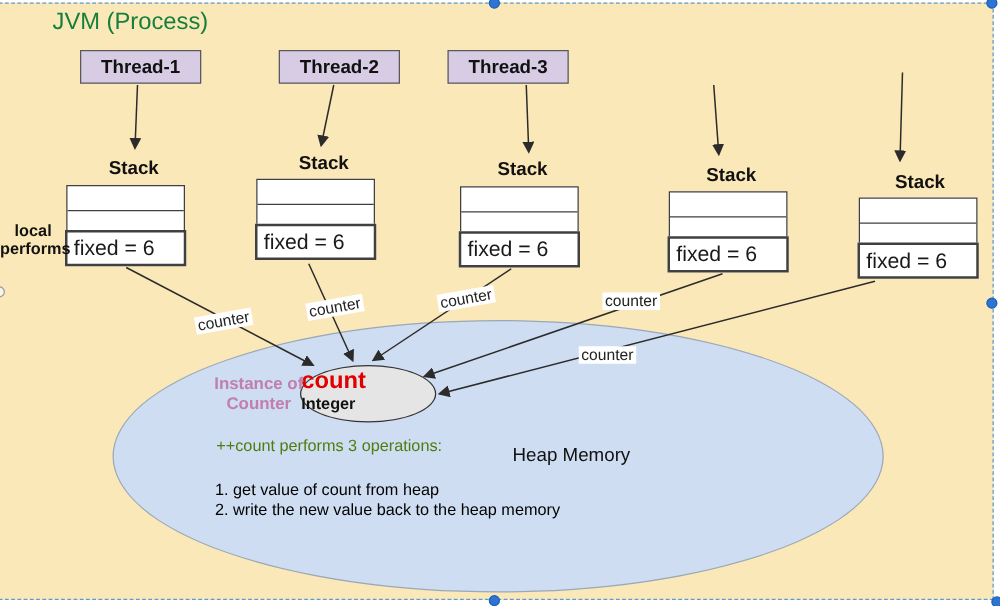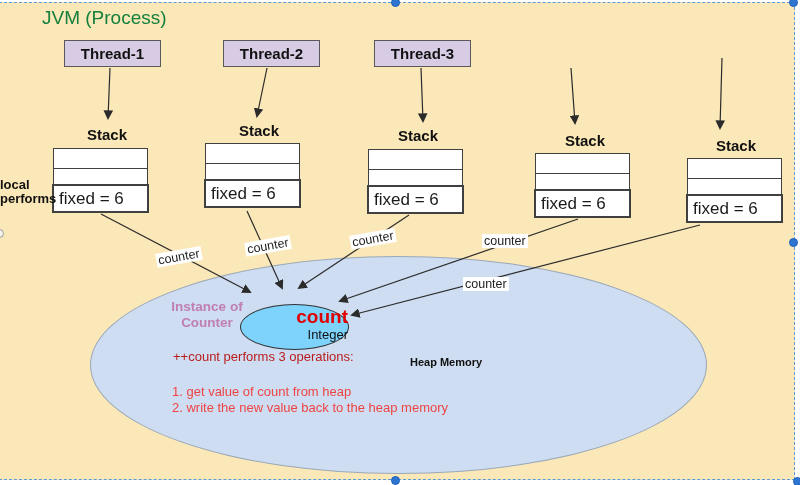--- a/index.html
+++ b/index.html
@@ -31,40 +31,40 @@
     position:absolute;width:93px;height:62px;background:#fff;border:1px solid #404040;z-index:3;
   }
   .stable .r1{height:19px;border-bottom:1px solid #404040;}
   .stable .r2{height:16px;}
   .fixedrow{
     position:absolute;left:-2px;right:-2px;bottom:-2px;height:24px;
     background:#fff;border:2px solid #404040;font-size:17px;color:#1a1a1a;
     padding:1px 0 0 5px;line-height:23px;
   }
   .localvar{
-    position:absolute;left:0px;top:178px;width:53px;text-align:left;
+    position:absolute;left:0px;top:178px;width:53px;text-align:center;
     font-weight:bold;font-size:13px;line-height:14px;color:#111;z-index:3;
   }
   .counter{
     position:absolute;background:#ffffff;color:#222;font-size:12.5px;
     padding:0 2px;line-height:14px;z-index:3;
   }
   .count-ellipse{
-    position:absolute;left:240px;top:304px;width:107px;height:44px;
-    background:#7dd3fc;border:1.5px solid #333;border-radius:50%;z-index:3;text-align:right;
+    position:absolute;left:240px;top:292px;width:107px;height:44px;
+    background:#e5e5e5;border:1.5px solid #333;border-radius:50%;z-index:3;text-align:left;
   }
   .count-name{font-weight:bold;font-size:19px;color:#E00000;line-height:20px;margin-top:2px;}
-  .count-type{font-size:13px;color:#111;line-height:15px;}
+  .count-type{font-size:13px;color:#111;line-height:15px;font-weight:bold;}
   .instance-caption{
     position:absolute;left:166px;top:299px;width:82px;text-align:center;
     color:#C07FB0;font-size:13.5px;line-height:16px;z-index:3;font-weight:bold;
   }
-  .heap-intro{position:absolute;left:173px;top:349px;font-size:13px;color:#b91c1c;z-index:3;}
-  .heap-title{position:absolute;left:410px;top:356px;font-size:11px;font-weight:bold;color:#111;z-index:3;}
-  .heap-steps{position:absolute;left:172px;top:384px;font-size:13px;color:#ef4444;line-height:15.5px;z-index:3;}
+  .heap-intro{position:absolute;left:173px;top:349px;font-size:13px;color:#4d7c0f;z-index:3;}
+  .heap-title{position:absolute;left:410px;top:356px;font-size:15px;font-weight:normal;color:#111;z-index:3;}
+  .heap-steps{position:absolute;left:172px;top:384px;font-size:13px;color:#000000;line-height:15.5px;z-index:3;}
   
   .handle{
     position:absolute;width:9px;height:9px;border-radius:50%;
     background:#2E75D2;border:1px solid #1b5fb8;box-sizing:border-box;z-index:10;
   }
   .handle.ghost{background:#f6f3ea;border:1px solid #9a9a9a;}
 </style>
 </head>
 <body>
 
@@ -91,21 +91,21 @@
 
     <line x1="101" y1="214" x2="250" y2="292" stroke="#2b2b2b" stroke-width="1.2" marker-end="url(#arr)"></line>
     <line x1="247" y1="211" x2="282" y2="288" stroke="#2b2b2b" stroke-width="1.2" marker-end="url(#arr)"></line>
     <line x1="409" y1="215" x2="299" y2="288" stroke="#2b2b2b" stroke-width="1.2" marker-end="url(#arr)"></line>
     <line x1="578" y1="219" x2="340" y2="301" stroke="#2b2b2b" stroke-width="1.2" marker-end="url(#arr)"></line>
     <line x1="700" y1="225" x2="352" y2="315" stroke="#2b2b2b" stroke-width="1.2" marker-end="url(#arr)"></line>
   </svg>
 
   <div class="tbox" style="left:64px;top:40px">Thread-1</div>
   <div class="tbox" style="left:223px;top:40px">Thread-2</div>
-  <div class="tbox" style="left:374px;top:40px">Thread-3</div>
+  <div class="tbox" style="left:358px;top:40px">Thread-3</div>
 
   <div class="slabel" style="left:87px;top:126px">Stack</div>
   <div class="slabel" style="left:239px;top:122px">Stack</div>
   <div class="slabel" style="left:398px;top:127px">Stack</div>
   <div class="slabel" style="left:565px;top:132px">Stack</div>
   <div class="slabel" style="left:716px;top:137px">Stack</div>
 
   <div class="stable" style="left:53px;top:148px">
     <div class="r1"></div>
     <div class="r2"></div>

